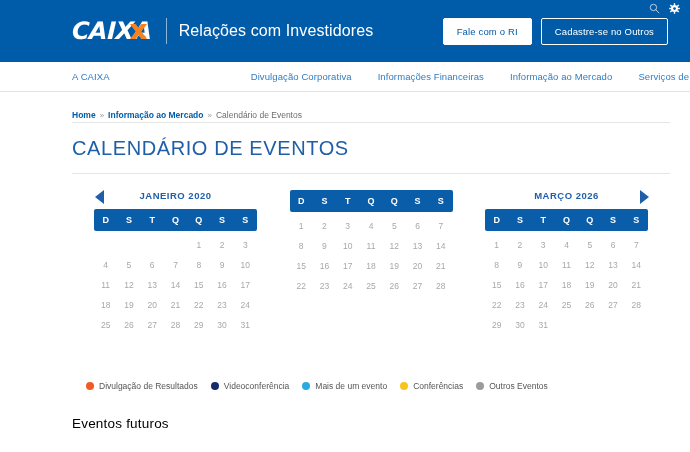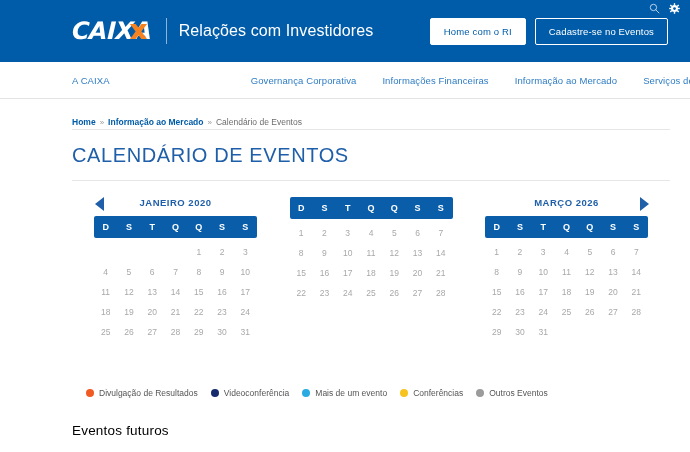--- a/index.html
+++ b/index.html
@@ -92,21 +92,21 @@
     border: 1px solid #ffffff;
   }
   .btn-outline {
     background: transparent;
     color: #ffffff;
     border: 1px solid #ffffff;
   }
 
   
   .navbar {
-    height: 37px;
+    height: 30px;
     background: #ffffff;
     border-bottom: 1px solid #e3e3e3;
     display: flex;
     align-items: center;
     padding-left: 72px;
     padding-right: 20px;
   }
   .nav-item {
     color: #2E7CC4;
     font-size: 9.5px;
@@ -282,29 +282,29 @@
         <svg width="19" height="19" viewBox="0 0 20 20">
           <polygon points="1,2 7,2 19,18 13,18" fill="#F5821F"></polygon>
           <polygon points="13,2 19,2 7,18 1,18" fill="#F5821F"></polygon>
         </svg>
       </span>
       <span class="logo-divider"></span>
       <span class="logo-sub">Relações com Investidores</span>
     </div>
 
     <div class="header-actions">
-      <div class="btn btn-primary">Home com o RI</div>
-      <div class="btn btn-outline">Cadastre-se no Eventos</div>
+      <div class="btn btn-primary">Fale com o RI</div>
+      <div class="btn btn-outline">Cadastre-se no Outros</div>
     </div>
   </div>
 </div>
 
 <div class="navbar">
   <span class="nav-item first">A CAIXA</span>
-  <span class="nav-item">Governança Corporativa</span>
+  <span class="nav-item">Divulgação Corporativa</span>
   <span class="nav-item">Informações Financeiras</span>
   <span class="nav-item">Informação ao Mercado</span>
   <span class="nav-item">Serviços de RI</span>
 </div>
 
 <div class="breadcrumb">
   <span class="crumb-link">Home</span>
   <span class="crumb-sep">»</span>
   <span class="crumb-link">Informação ao Mercado</span>
   <span class="crumb-sep">»</span>

